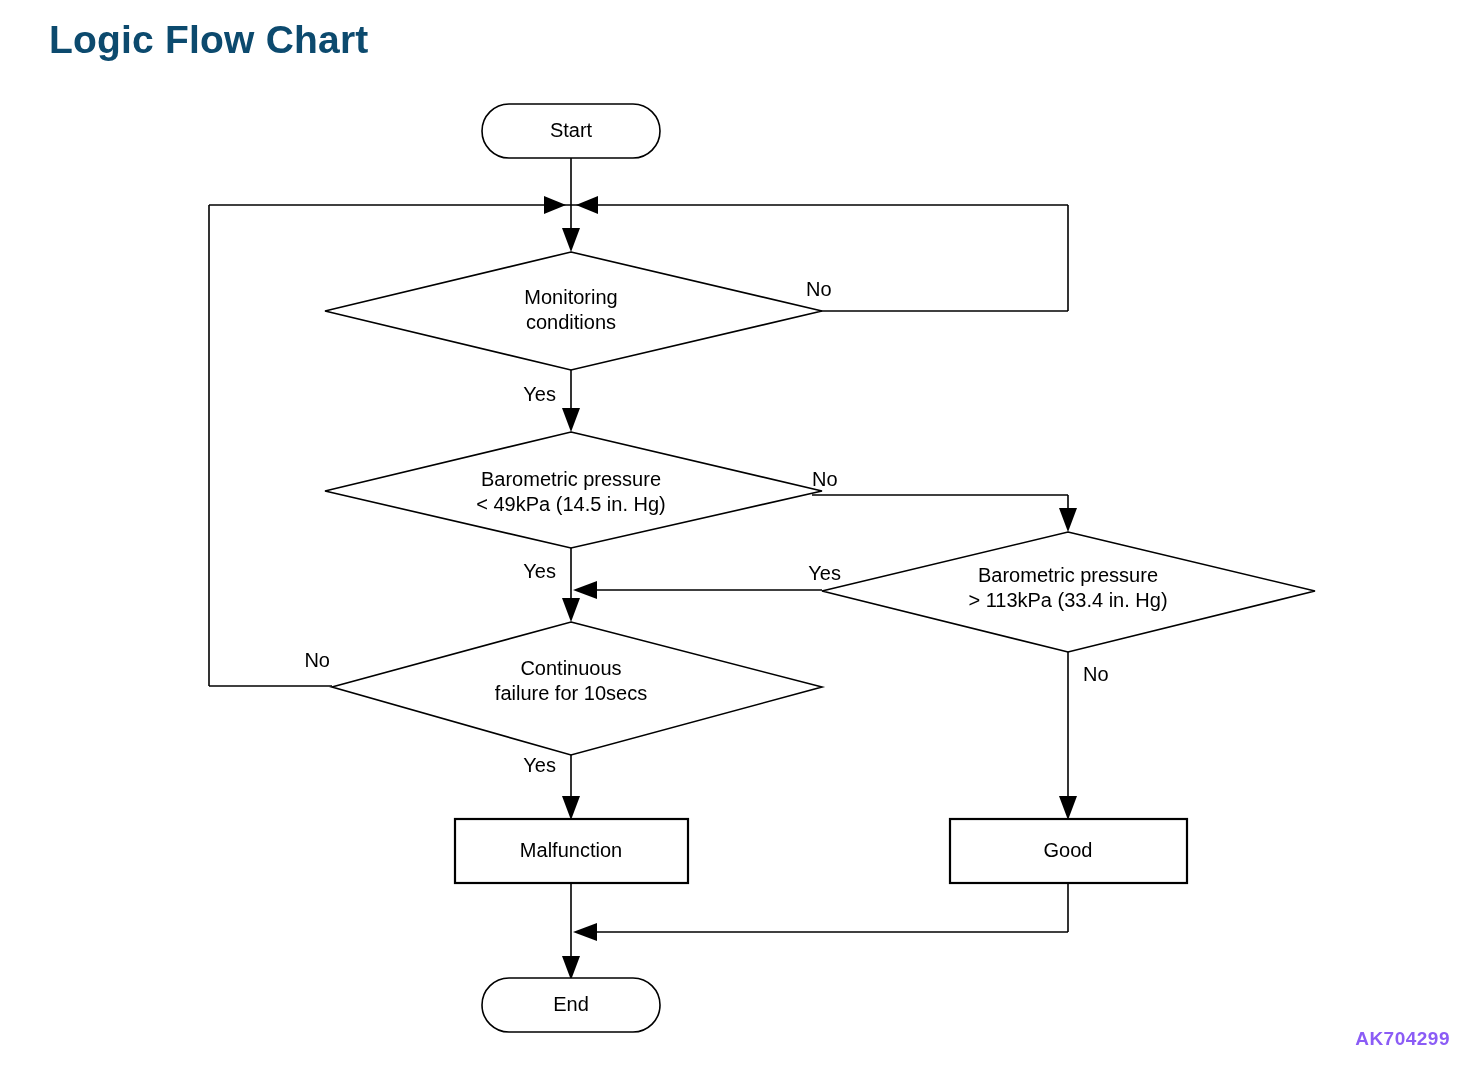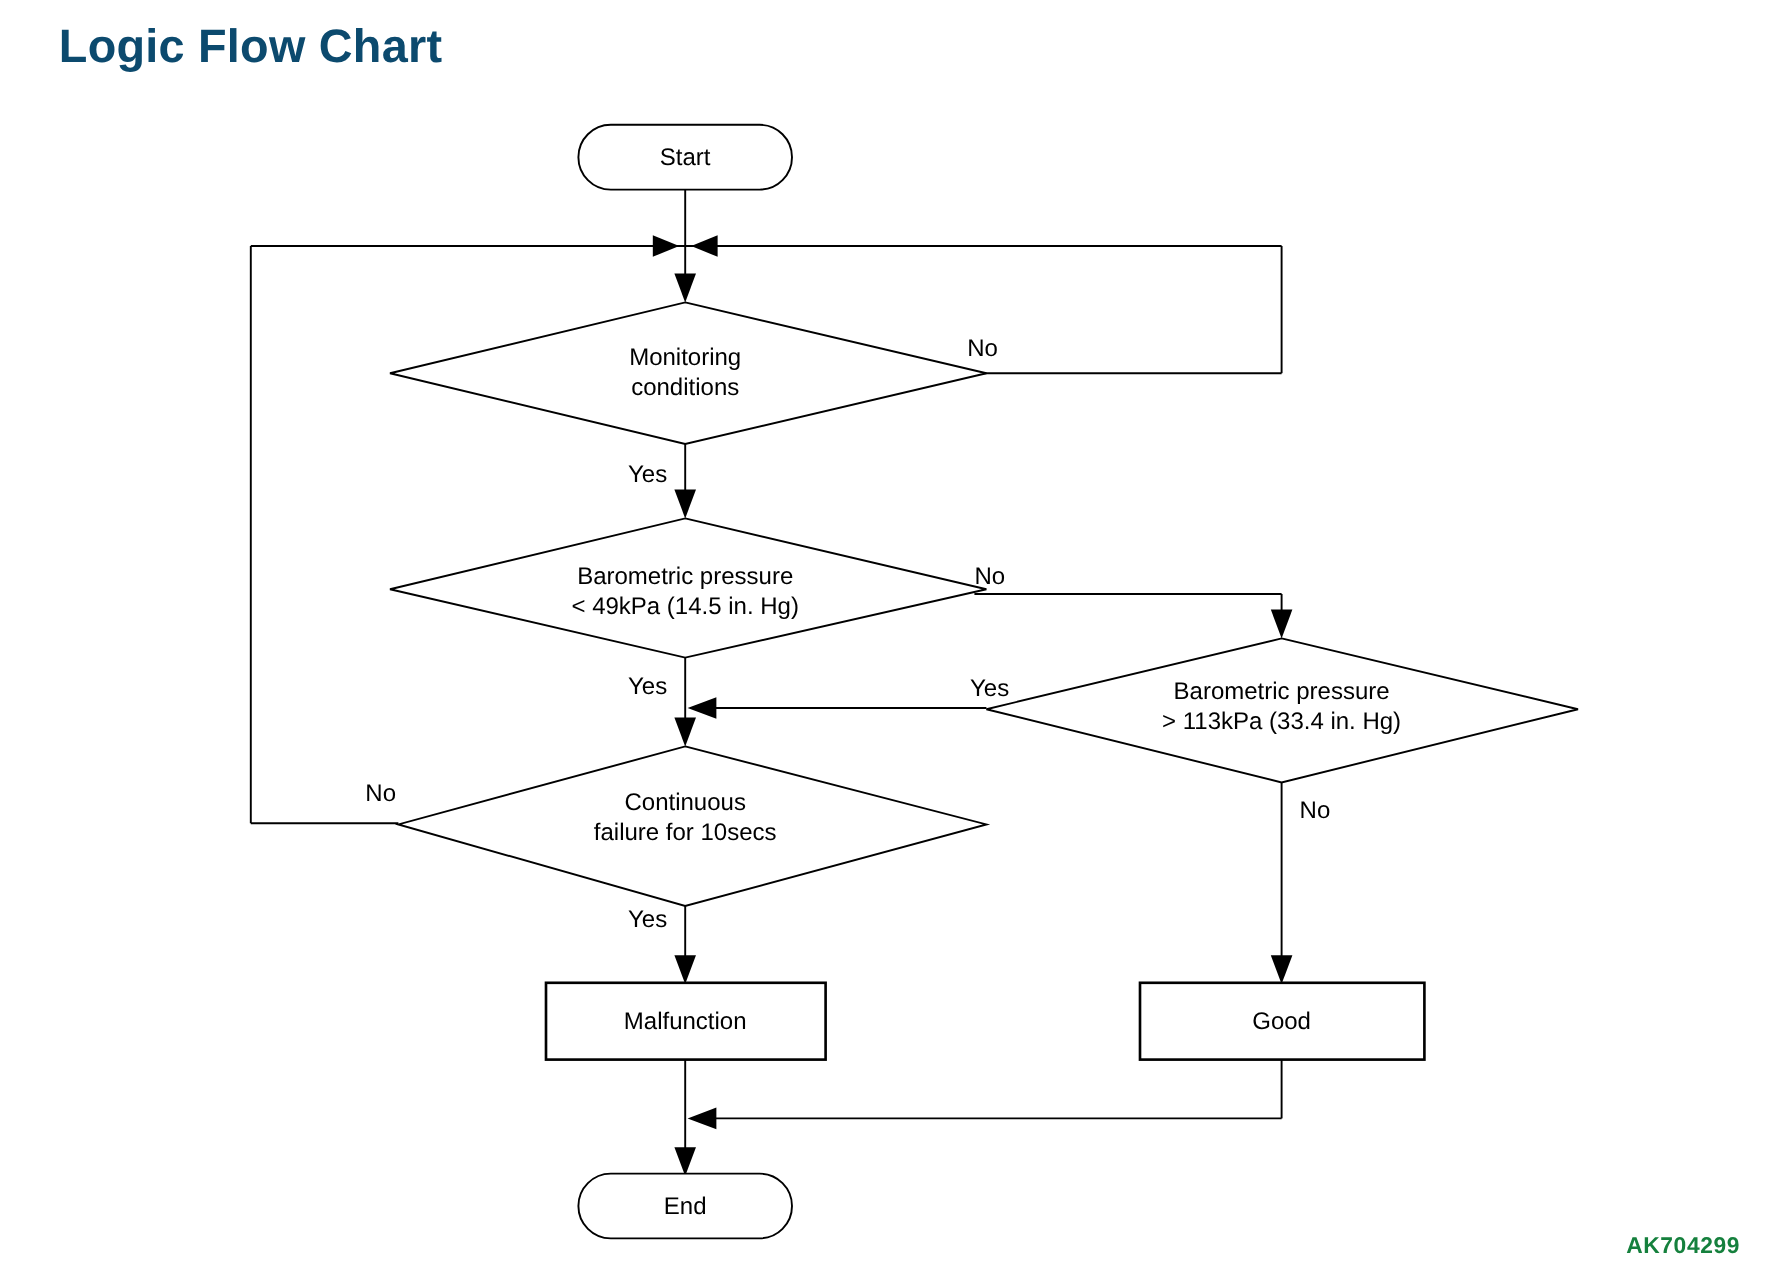--- a/index.html
+++ b/index.html
@@ -28,21 +28,21 @@
     position: absolute;
     left: 0;
     top: 0;
   }
   #ref-code {
     position: absolute;
     right: 22px;
     bottom: 22px;
     font-size: 19px;
     font-weight: bold;
-    color: #15803d;
+    color: #8b5cf6;
     letter-spacing: 0.5px;
   }
   .node-shape {
     fill: #ffffff;
     stroke: #000000;
     stroke-width: 1.6;
   }
   .node-shape-box {
     fill: #ffffff;
     stroke: #000000;

